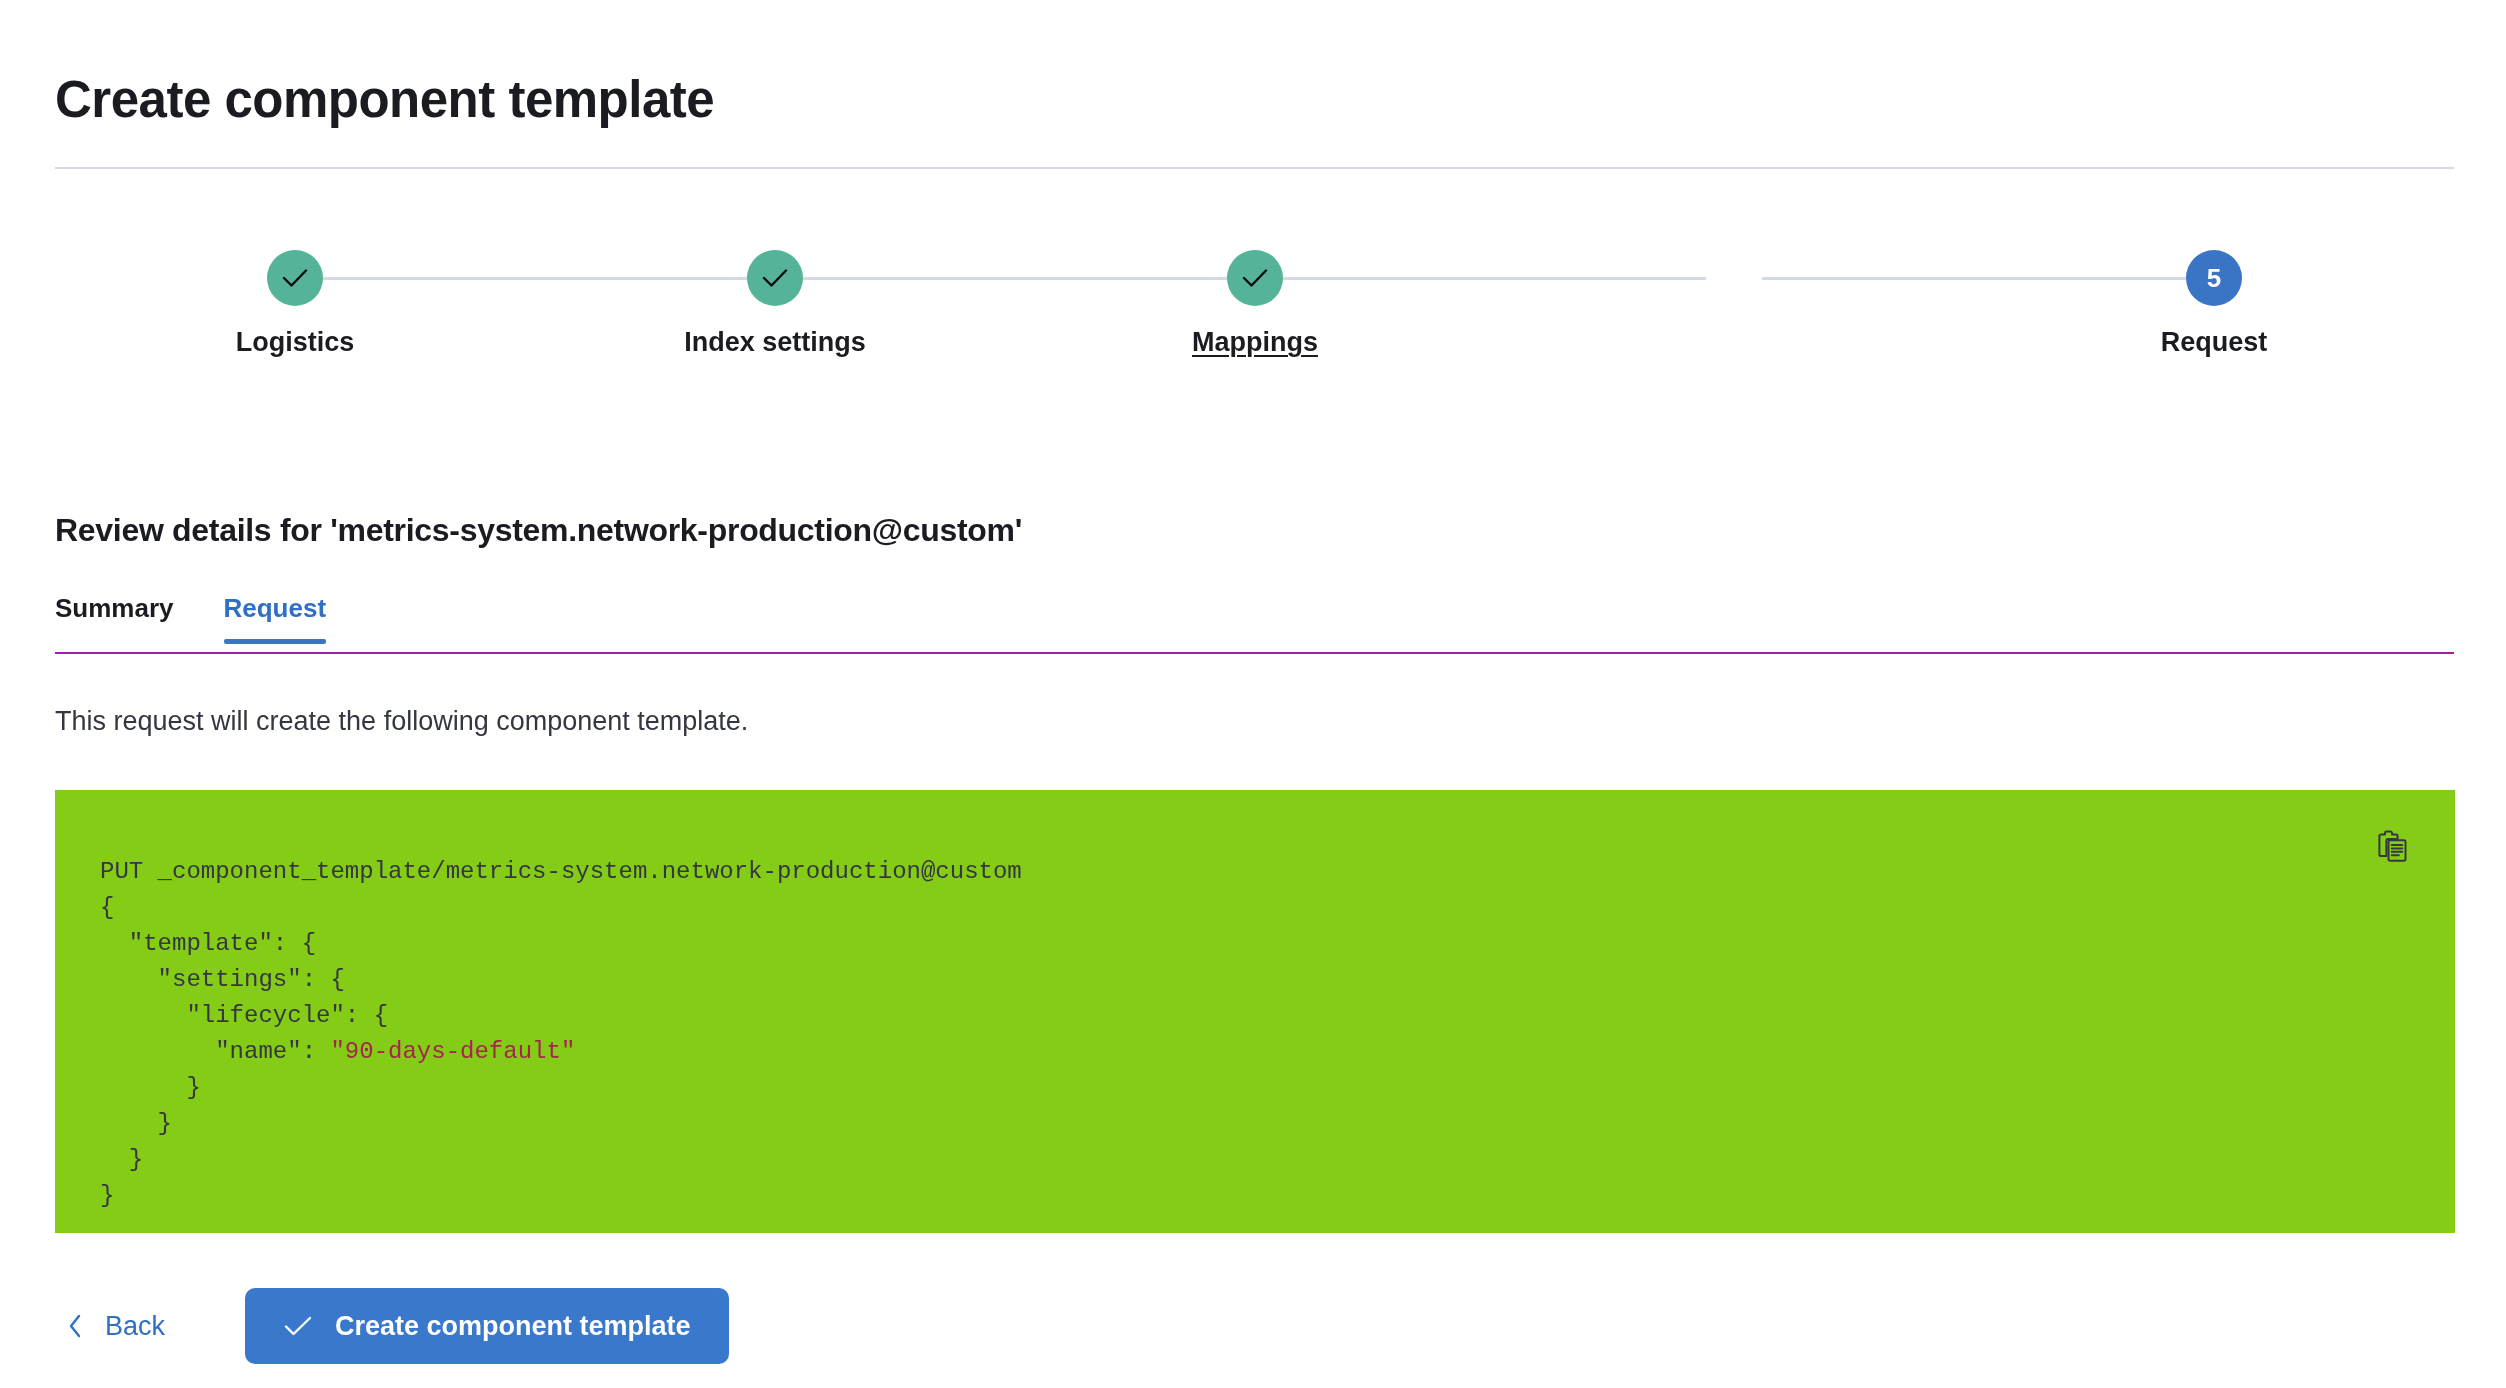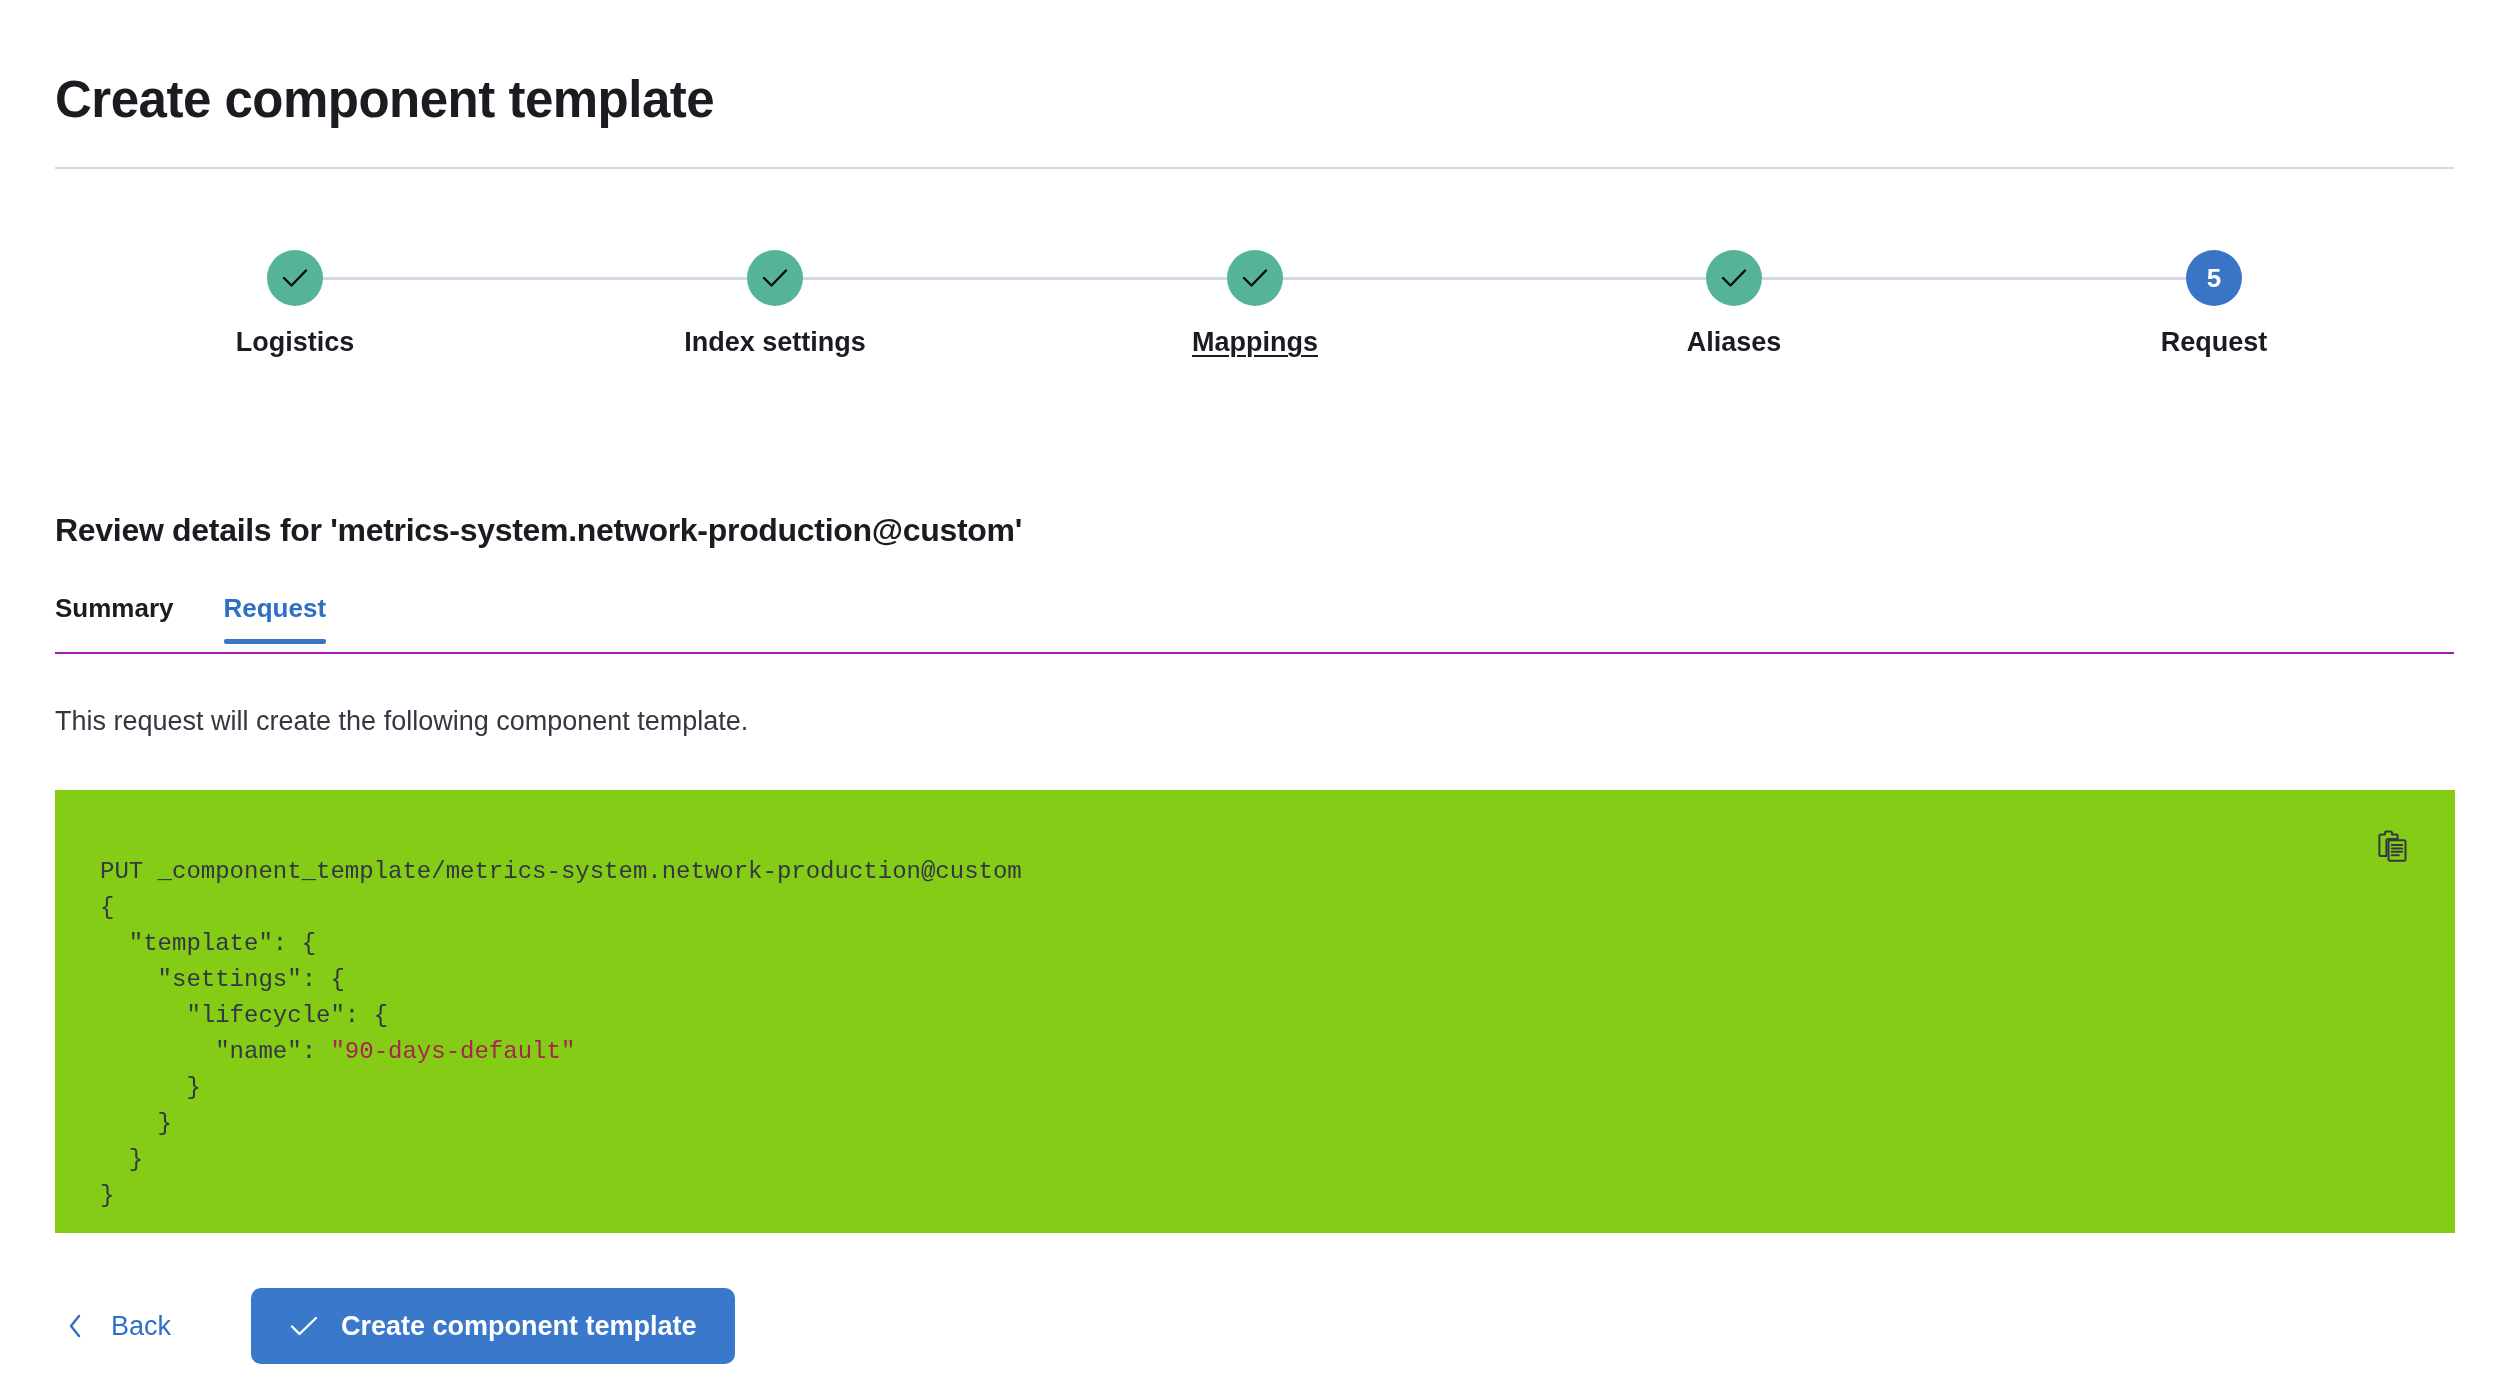--- a/index.html
+++ b/index.html
@@ -206,21 +206,21 @@
     left: 55px;
     top: 1288px;
     display: flex;
     align-items: center;
     height: 76px;
   }
 
   .back-link {
     display: flex;
     align-items: center;
-    gap: 26px;
+    gap: 20px;
     color: #2f6fc4;
     font-size: 27px;
     font-weight: 400;
     cursor: pointer;
     background: none;
     border: none;
     font-family: inherit;
     padding: 0 12px 0 10px;
     line-height: 33px;
   }
@@ -275,28 +275,20 @@
         <div class="step-label">Index settings</div>
       </div>
       <div class="step" style="left: 1200px;">
         <div class="step-circle done">
           <svg width="28" height="22" viewBox="0 0 28 22" fill="none" xmlns="http://www.w3.org/2000/svg">
             <path d="M3 11 10.5 18.5 25 3.5" stroke="#0b0c0e" stroke-width="2.4" stroke-linecap="round" stroke-linejoin="round"></path>
           </svg>
         </div>
         <div class="step-label linked">Mappings</div>
       </div>
-      <div class="step" style="left: 1679px;">
-        <div class="step-circle done">
-          <svg width="28" height="22" viewBox="0 0 28 22" fill="none" xmlns="http://www.w3.org/2000/svg">
-            <path d="M3 11 10.5 18.5 25 3.5" stroke="#0b0c0e" stroke-width="2.4" stroke-linecap="round" stroke-linejoin="round"></path>
-          </svg>
-        </div>
-        <div class="step-label">Aliases</div>
-      </div>
       <div class="step" style="left: 2159px;">
         <div class="step-circle current">
           <span class="num">5</span>
         </div>
         <div class="step-label">Request</div>
       </div>
     </div>
 
   <h2 class="section-heading">Review details for 'metrics-system.network-production@custom'</h2>
 

